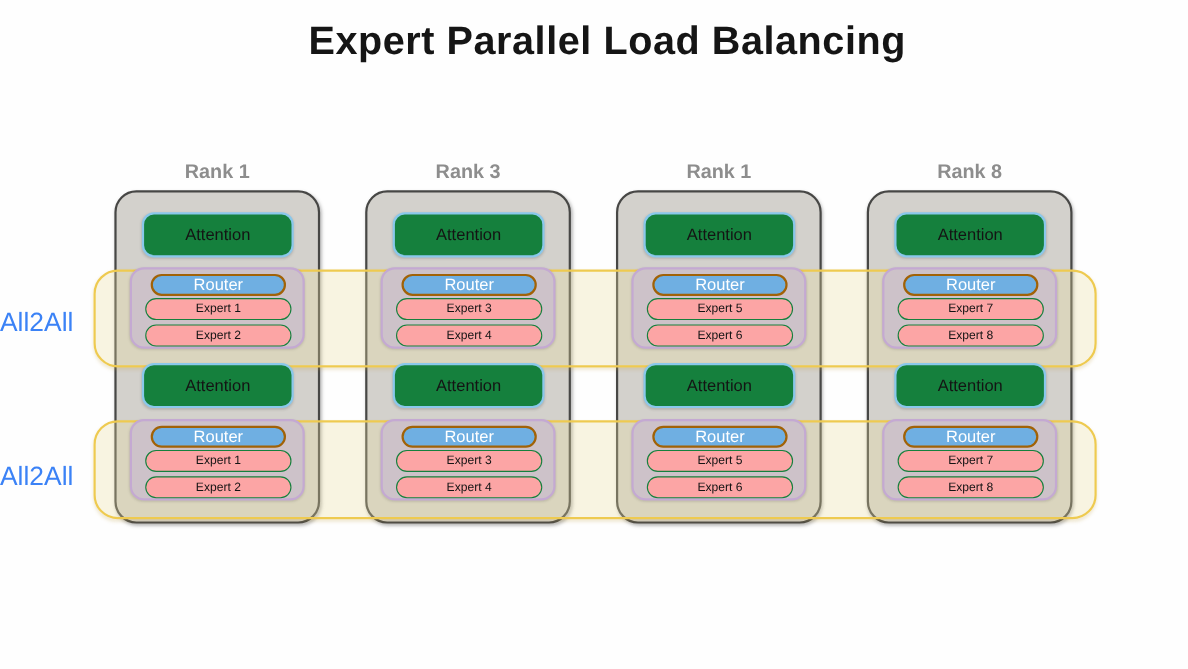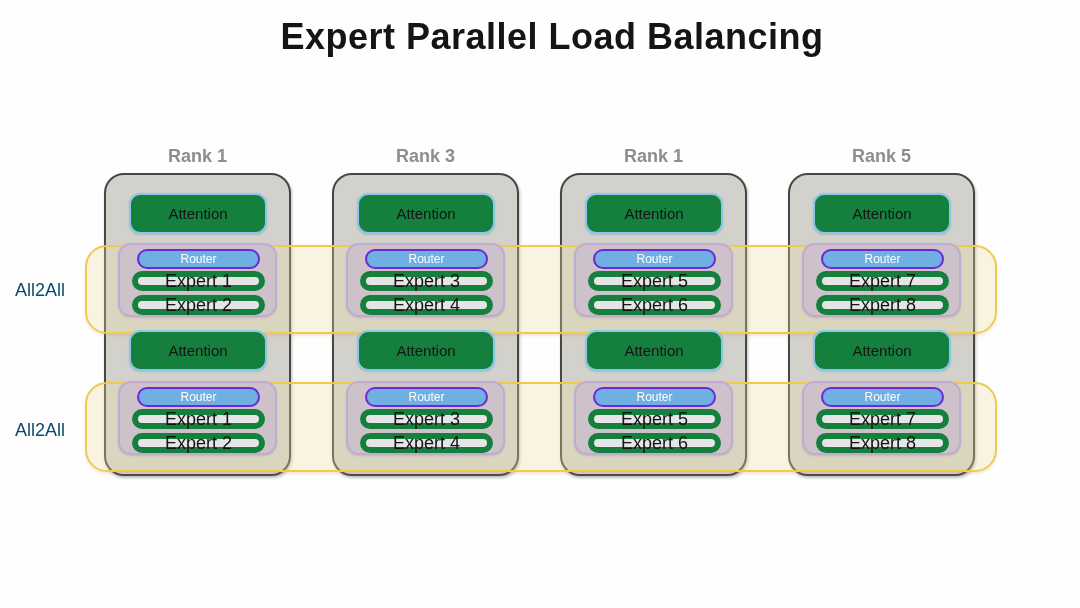--- a/index.html
+++ b/index.html
@@ -47,48 +47,48 @@
     position:absolute;left:14px;width:159px;height:74px;
     background:#cdc2c9;border:2px solid #c4a9d2;border-radius:13px;
     box-sizing:border-box;
     box-shadow:0 1px 2px rgba(60,60,60,.15);
     z-index:2;
   }
   .moe.m1{top:97px;}
   .moe.m2{top:235px;}
   .router{
     position:absolute;left:17px;top:4px;width:123px;height:20px;
-    background:#6fafe2;border:2px solid #6d28d9;border-radius:10px;
+    background:#6fafe2;border:2px solid #a16207;border-radius:10px;
     box-sizing:border-box;
     display:flex;align-items:center;justify-content:center;
-    font-size:12px;color:#ffffff;
+    font-size:15px;color:#ffffff;
   }
   .expert{
     position:absolute;left:12px;width:133px;height:20px;
-    background:#e5e5e5;border:6px solid #15803d;border-radius:10px;
+    background:#fca5a5;border:1px solid #15803d;border-radius:10px;
     box-sizing:border-box;
     display:flex;align-items:center;justify-content:center;
-    font-size:18px;color:#141414;
+    font-size:11px;color:#141414;
   }
   .expert.e1{top:26px;}
   .expert.e2{top:50px;text-align:center;}
   
   .band{
     position:absolute;left:85px;width:912px;
     background:rgba(235,222,160,0.30);
     border:2px solid #eeca50;border-radius:22px;
     box-sizing:border-box;
     box-shadow:0 2px 3px rgba(190,160,70,.22);
     z-index:1;
   }
   .band.b1{top:245px;height:89px;}
   .band.b2{top:382px;height:90px;}
   .a2a-label{
     position:absolute;left:0;width:80px;height:20px;
-    text-align:center;font-size:18px;font-weight:400;color:#0c4a6e;
+    font-size:24px;font-weight:400;color:#3b82f6;
     z-index:2;
   }
   .a2a-label.l1{top:280px;}
   .a2a-label.l2{top:420px;}
 </style>
 </head>
 <body>
 
 <div id="stage">
 
@@ -144,21 +144,21 @@
     </div>
     <div class="attn a2">Attention</div>
     <div class="moe m2">
       <div class="router">Router</div>
       <div class="expert e1">Expert 5</div>
       <div class="expert e2">Expert 6</div>
     </div>
   </div>
 
   <div class="rank" style="left:788px">
-    <div class="rank-label">Rank 5</div>
+    <div class="rank-label">Rank 8</div>
     <div class="rank-bg"></div>
     <div class="attn a1">Attention</div>
     <div class="moe m1">
       <div class="router">Router</div>
       <div class="expert e1">Expert 7</div>
       <div class="expert e2">Expert 8</div>
     </div>
     <div class="attn a2">Attention</div>
     <div class="moe m2">
       <div class="router">Router</div>

